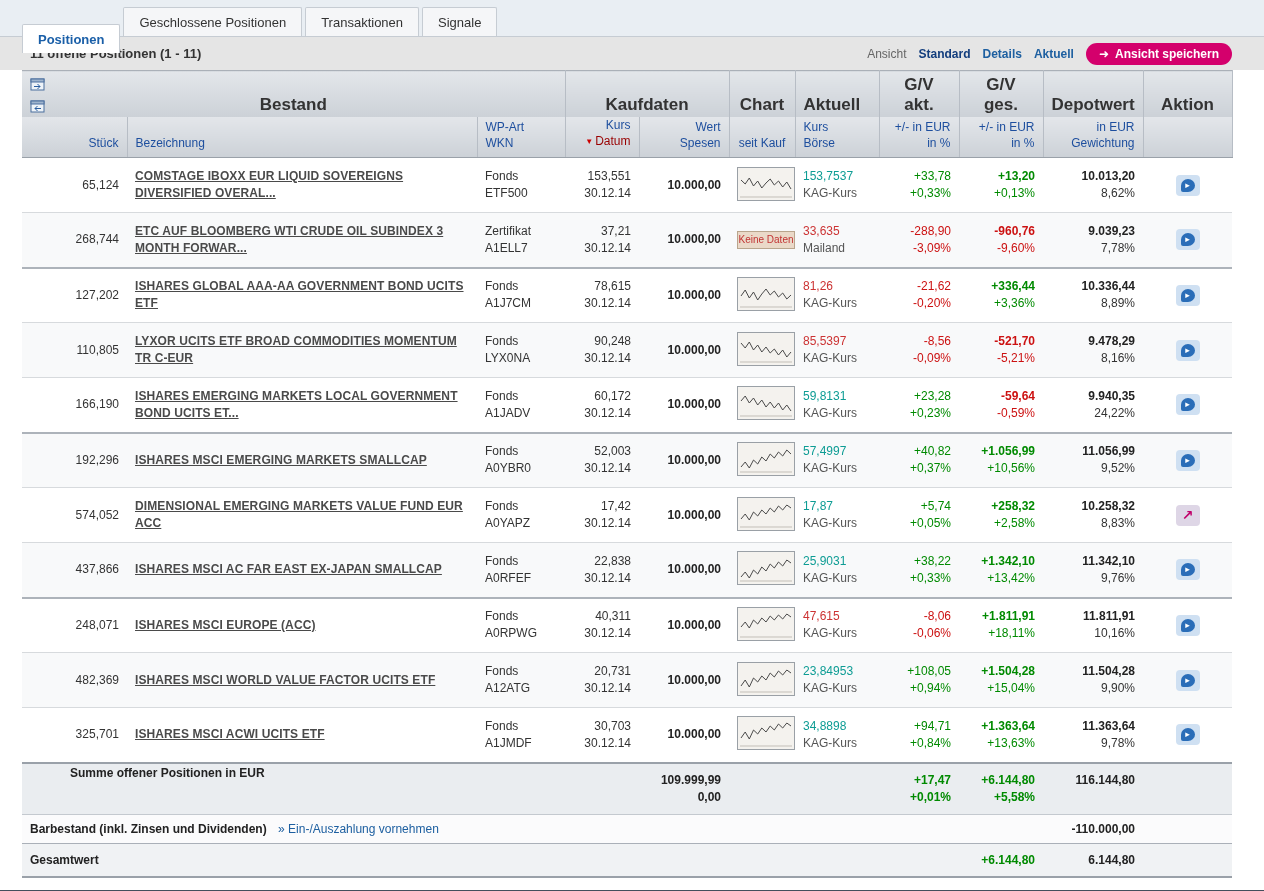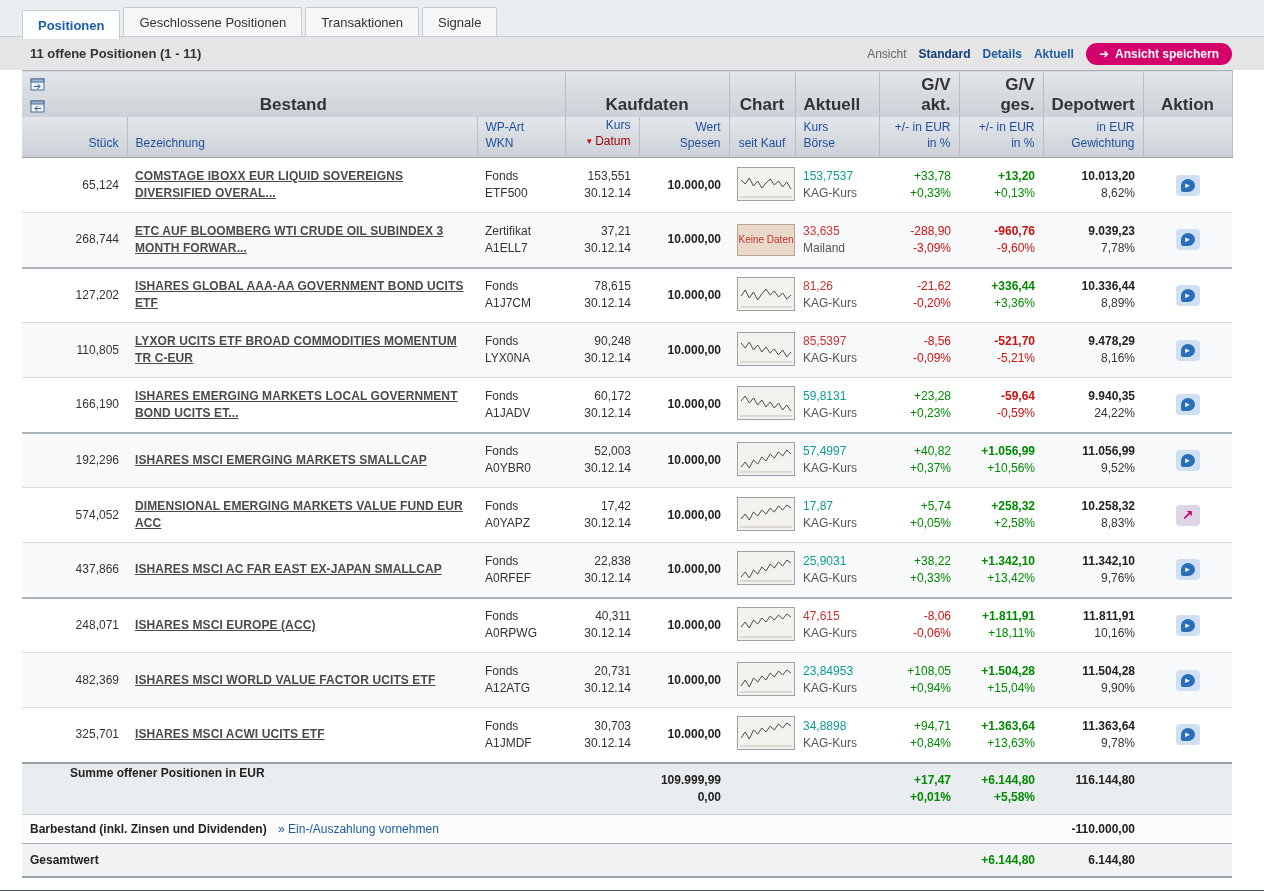--- a/index.html
+++ b/index.html
@@ -14,21 +14,21 @@
   .tabbar {
     display:flex; gap:3px; align-items:flex-end;
     padding:7px 0 0 22px; height:37px;
     background:#e9eef3; border-bottom:1px solid #c6ccd3;
   }
   .tab {
     background:#f5f6f8; border:1px solid #c6ccd3; border-bottom:none;
     border-radius:2px 2px 0 0; padding:7px 15px 6px; font-size:13px; color:#333;
     cursor:pointer; white-space:nowrap;
   }
-  .tab.active { background:#fff; color:#1a5fa8; font-weight:bold; position:relative; top:3px; }
+  .tab.active { background:#fff; color:#1a5fa8; font-weight:bold; position:relative; top:17px; }
 
   
   .toolbar {
     display:flex; justify-content:space-between; align-items:center;
     background:#e5e5e5; padding:6px 32px 6px 30px; height:33px;
   }
   .positions-count { font-weight:bold; font-size:13px; color:#333; }
   .views { display:flex; align-items:center; gap:12px; }
   .views-label { color:#666; }
   .view-link { color:#1d5fa0; font-weight:bold; cursor:pointer; }
@@ -45,21 +45,21 @@
   table.positions {
     margin:0 0 0 22px; width:1210px; border-collapse:collapse; table-layout:fixed;
   }
   thead th {
     background:linear-gradient(#e3e6ea,#ccd1d7);
     border-right:1px solid #b7bdc5; border-top:1px solid #aab0b8;
     vertical-align:bottom;
   }
   tr.h1 th { font-size:17px; font-weight:bold; color:#333; padding:4px 8px 2px; text-align:center; }
   tr.h1 th.al { text-align:left; }
-  tr.h1 th.ar { text-align:right; }
+  tr.h1 th.ar { }
   tr.h2 th {
     font-size:12px; font-weight:normal; color:#1d4e9e;
     padding:0 8px 6px; border-top:none; line-height:16px; text-align:left;
     border-bottom:1px solid #9aa1a9;
   }
   tr.h2 th.num { text-align:right; }
   tr.h2 th.center { text-align:center; }
   .g-bestand { position:relative; }
   .hdr-icons {
     position:absolute; left:8px; top:7px; display:flex; flex-direction:column; gap:9px; z-index:3;
@@ -88,21 +88,21 @@
     color:#4a4a4a; font-weight:bold; text-decoration:underline; cursor:pointer;
     line-height:17px; display:inline-block; letter-spacing:.1px;
   }
   .td-name { white-space:normal; }
   .td-name .sec-link { white-space:normal; }
 
   .spark-box {
     width:58px; height:34px; background:#f4f2ee; border:1px solid #9aa0a6; display:inline-block;
   }
   .no-data {
-    width:58px; height:32px; background:#ead9c8; border:1px solid #b9a58d;
+    width:58px; height:18px; background:#ead9c8; border:1px solid #b9a58d;
     color:#c23333; font-size:10px; display:flex; align-items:center; justify-content:center;
     white-space:nowrap; overflow:hidden;
   }
   .td-chart, .td-action { text-align:center; }
 
   .act {
     display:inline-flex; width:24px; height:21px; background:#cfe0f2; border-radius:4px;
     align-items:center; justify-content:center; cursor:pointer;
   }
   .act .bubble {

